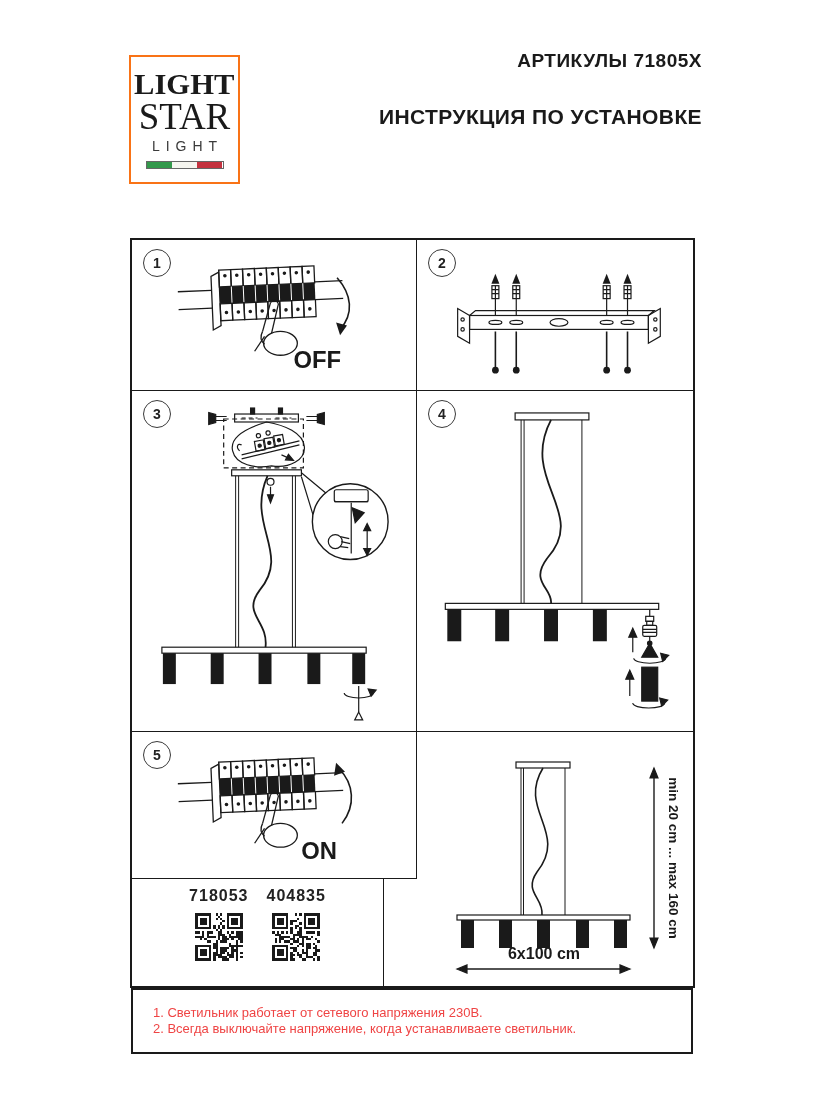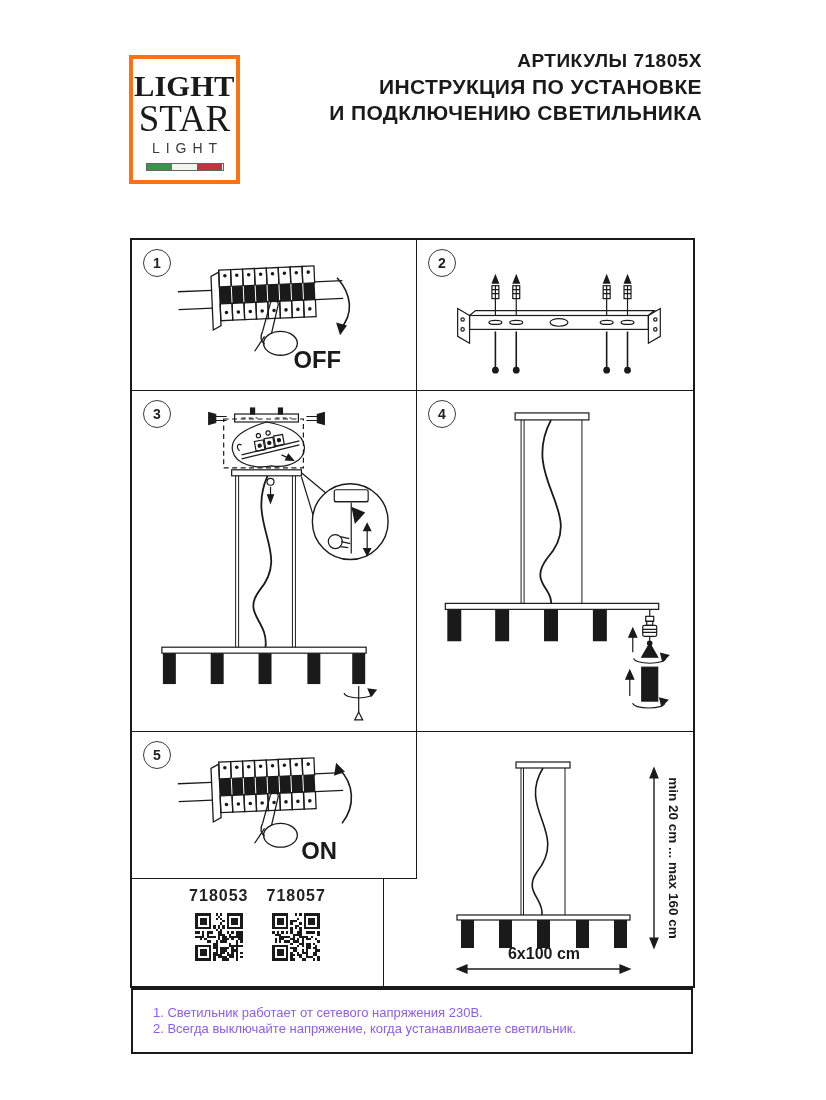--- a/index.html
+++ b/index.html
@@ -1,52 +1,52 @@
 <!DOCTYPE html>
 <html><head>
 <meta charset="utf-8">
 <style>
   html,body{margin:0;padding:0;background:#ffffff;}
   body{width:826px;height:1100px;position:relative;font-family:"Liberation Sans",sans-serif;color:#1a1a1a;overflow:hidden;}
   .abs{position:absolute;}
 
   
-  .logo-box{left:129px;top:55px;width:111px;height:129px;border:4px solid #f97316;box-sizing:border-box;
+  .logo-box{left:129px;top:55px;width:111px;height:129px;border:2px solid #f97316;box-sizing:border-box;
             display:flex;flex-direction:column;align-items:center;justify-content:flex-start;background:#fff;}
   .logo-l1{font-family:"Liberation Serif",serif;font-weight:bold;font-size:30px;line-height:30px;margin-top:12px;letter-spacing:0px;transform:scaleX(1.02);}
   .logo-l2{font-family:"Liberation Serif",serif;font-weight:normal;font-size:37px;line-height:36px;letter-spacing:0px;transform:scaleX(1.0);}
   .logo-l3{font-size:14px;letter-spacing:6px;margin-top:3px;margin-left:6px;color:#3a3a3a;}
   .logo-flag{width:78px;height:8px;margin-top:7px;border:1px solid #666;box-sizing:border-box;display:flex;}
   .logo-flag div{flex:1;height:100%;}
 
   
   .hdr{right:124px;top:48px;text-align:right;}
   .hdr .series{font-size:19px;font-weight:bold;letter-spacing:0.5px;line-height:26px;}
   .hdr .articles{font-size:19px;font-weight:bold;letter-spacing:0.5px;line-height:26px;}
-  .hdr .title{font-size:21px;font-weight:bold;letter-spacing:0.4px;line-height:26px;text-align:right;}
+  .hdr .title{margin-top:30px;font-size:21px;font-weight:bold;letter-spacing:0.4px;line-height:26px;text-align:right;}
 
   
   .grid{left:130px;top:238px;width:565px;height:750px;border:2px solid #1a1a1a;box-sizing:border-box;background:#fff;}
   .cell{position:absolute;box-sizing:border-box;background:#fff;}
   .br{border-right:1.5px solid #1a1a1a;}
   .bb{border-bottom:1.5px solid #1a1a1a;}
   .badge{position:absolute;left:11px;top:9px;width:26px;height:26px;border:1.5px solid #3a3a3a;border-radius:50%;
          display:flex;align-items:center;justify-content:center;font-size:14px;font-weight:bold;color:#222;background:#fff;z-index:2;}
   .art{position:absolute;left:0;top:0;width:100%;height:100%;}
 
   
   .qr-row{position:absolute;left:0;top:0;width:100%;height:100%;display:flex;justify-content:center;align-items:flex-start;gap:18px;padding-top:8px;box-sizing:border-box;}
   .qr-item{display:flex;flex-direction:column;align-items:center;}
   .qr-label{font-size:16px;font-weight:bold;letter-spacing:1px;color:#222;}
   .qr-item svg{width:56px;height:56px;margin-top:4px;}
 
   
   .notes{left:131px;top:988px;width:562px;height:66px;border:2px solid #1a1a1a;box-sizing:border-box;
          display:flex;flex-direction:column;justify-content:center;padding-left:20px;background:#fff;}
-  .notes div{font-size:13px;line-height:16px;color:#8b5cf6;}
+  .notes div{font-size:13px;line-height:16px;color:#ef4444;}
 
   svg text{font-family:"Liberation Sans",sans-serif;}
 </style>
 </head>
 <body>
 
 <svg width="0" height="0" style="position:absolute" aria-hidden="true">
   <defs>
     <g id="g-breaker" stroke="#1a1a1a" stroke-width="1.3" fill="none">
       <g transform="rotate(-2.5 140 57)">
@@ -116,21 +116,20 @@
     <div style="background:#33984b"></div>
     <div style="background:#f5f5ef"></div>
     <div style="background:#c4323f"></div>
   </div>
 </div>
 
 <div class="abs hdr">
   <div class="articles">АРТИКУЛЫ 71805X</div>
   <div class="title">
     <div>ИНСТРУКЦИЯ ПО УСТАНОВКЕ</div>
-    <div>И ПОДКЛЮЧЕНИЮ СВЕТИЛЬНИКА</div>
   </div>
 </div>
 
 <div class="abs grid">
 
   <div class="cell br bb" style="left:0;top:0;width:285px;height:151px;">
     <div class="badge">1</div>
     <svg class="art" viewBox="0 0 285 151">
       <use href="#g-breaker" xlink:href="#g-breaker"></use>
       <path d="M206,38 C221,55 223,74 209,90" stroke="#1a1a1a" stroke-width="1.6" fill="none"></path>
@@ -443,21 +442,21 @@
             <rect x="20" y="21" width="1" height="1" fill="#1a1a1a"></rect>
             <rect x="22" y="21" width="1" height="1" fill="#1a1a1a"></rect>
             <rect x="10" y="22" width="1" height="1" fill="#1a1a1a"></rect>
             <rect x="14" y="22" width="1" height="1" fill="#1a1a1a"></rect>
             <rect x="15" y="22" width="1" height="1" fill="#1a1a1a"></rect>
             <rect x="16" y="22" width="1" height="1" fill="#1a1a1a"></rect>
             <rect x="20" y="22" width="1" height="1" fill="#1a1a1a"></rect>
           </svg>
       </div>
       <div class="qr-item">
-        <div class="qr-label">718057</div>
+        <div class="qr-label">404835</div>
         <svg viewBox="0 0 25 25" shape-rendering="crispEdges">
             <rect x="0" y="0" width="25" height="25" fill="#ffffff"></rect>
             <rect x="2" y="2" width="7" height="7" fill="#1a1a1a"></rect>
             <rect x="3" y="3" width="5" height="5" fill="#fff"></rect>
             <rect x="4" y="4" width="3" height="3" fill="#1a1a1a"></rect>
             <rect x="16" y="2" width="7" height="7" fill="#1a1a1a"></rect>
             <rect x="17" y="3" width="5" height="5" fill="#fff"></rect>
             <rect x="18" y="4" width="3" height="3" fill="#1a1a1a"></rect>
             <rect x="2" y="16" width="7" height="7" fill="#1a1a1a"></rect>
             <rect x="3" y="17" width="5" height="5" fill="#fff"></rect>

